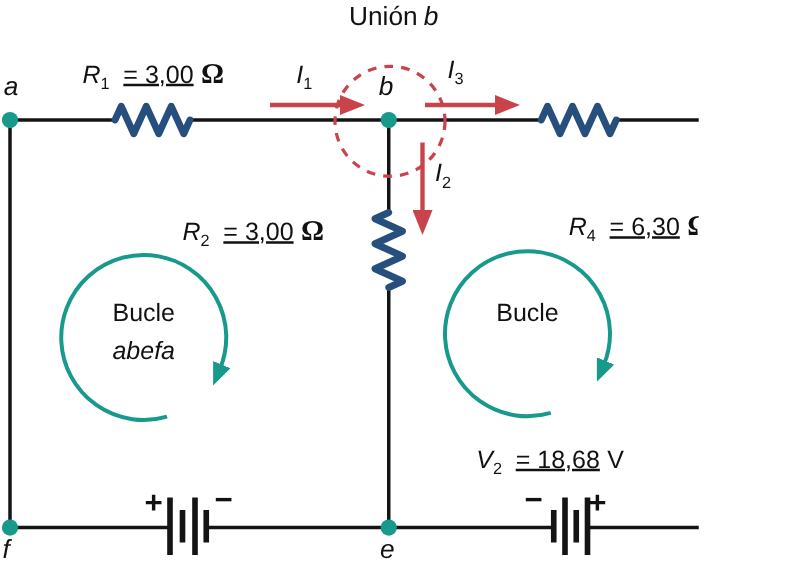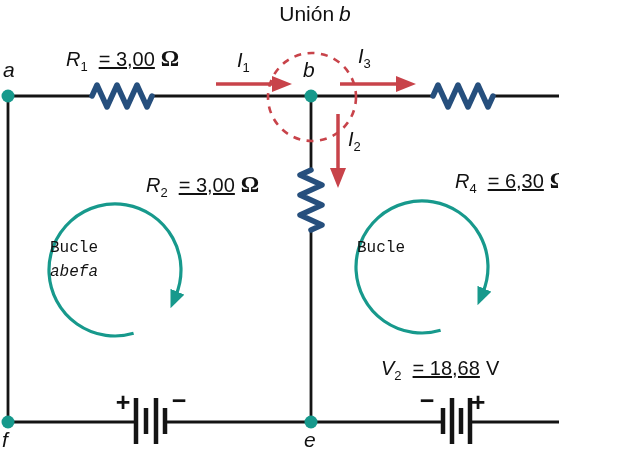--- a/index.html
+++ b/index.html
@@ -31,21 +31,21 @@
 
   .lbl{position:absolute;font-size:20px;white-space:nowrap;line-height:1.2;}
   .sym{font-style:italic;}
   .lbl sub{font-size:13px;line-height:0;}
   .val{margin-left:11px;text-decoration:underline;}
   .unit{margin-left:6px;}
   .ohm{font-family:"Liberation Serif",serif;font-weight:bold;font-size:23px;}
   .node-label{position:absolute;font-style:italic;font-size:21px;}
   .title{position:absolute;left:230px;top:2px;width:170px;text-align:center;font-size:21px;}
   .title .it{font-style:italic;margin-left:5px;}
-  .loop-label{position:absolute;width:130px;text-align:left;font-size:16px;line-height:1.5;font-family:Liberation Mono, monospace;}
+  .loop-label{position:absolute;width:130px;text-align:center;font-size:20px;line-height:1.5;}
   .loop-label .it{font-style:italic;}
   .sign{position:absolute;font-size:25px;font-weight:bold;width:30px;text-align:center;line-height:1;}
 </style>
 </head>
 <body>
 
 <div id="figure">
 
   <svg id="circuit-svg" width="643" height="462" viewBox="0 0 643 462">
     <defs>

